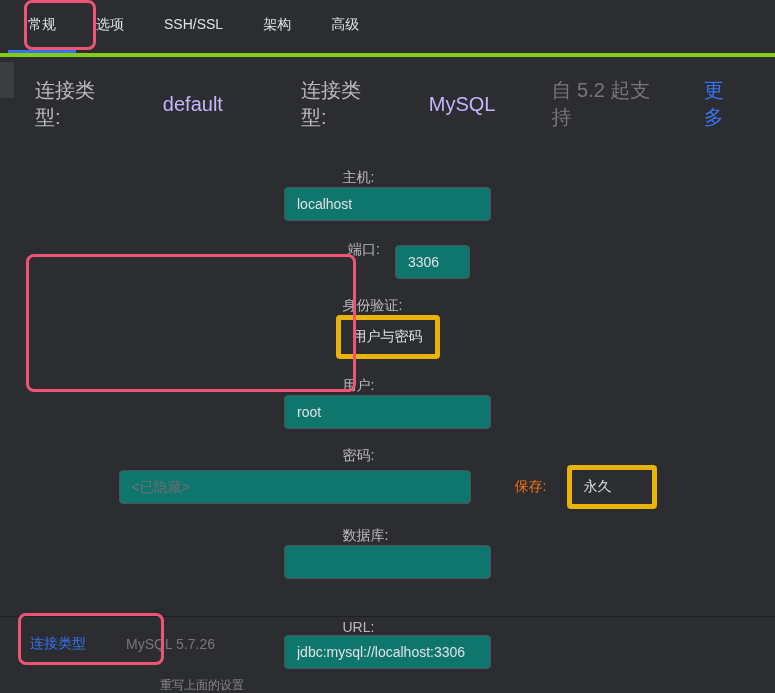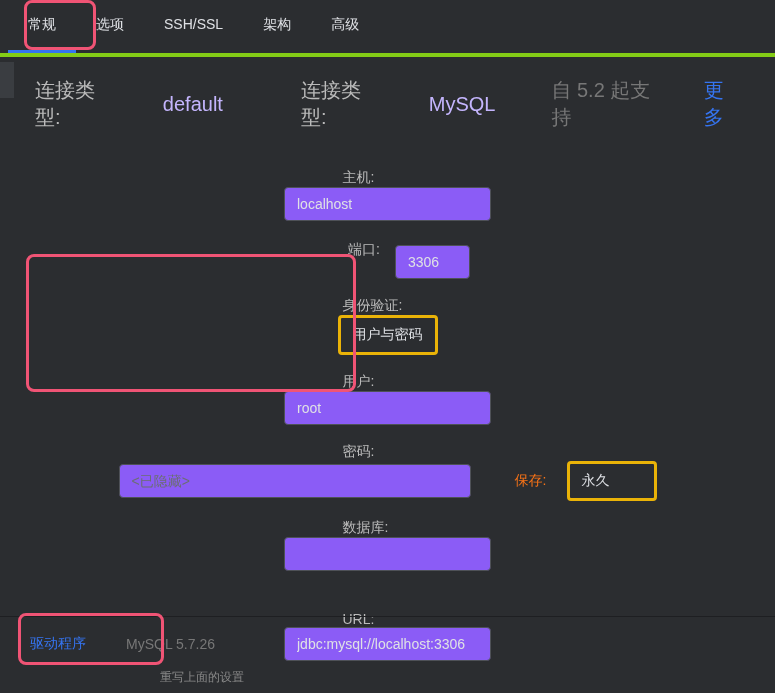--- a/index.html
+++ b/index.html
@@ -79,35 +79,35 @@
       flex-shrink: 0;
     }
     .label-save {
       width: 52px;
       text-align: left;
       padding-right: 10px;
       color: #f97316;
       flex-shrink: 0;
     }
     .input {
-      background: #8b5cf6;
+      background: #0f766e;
       border: 1px solid #4e5157;
       border-radius: 4px;
       padding: 8px 12px;
       color: #dfe1e5;
       font-size: 14px;
       outline: none;
       flex: 1;
     }
     .input::placeholder {
       color: #6b6e73;
     }
     .select {
       background: #2b2d30;
-      border: 3px solid #eab308;
+      border: 5px solid #eab308;
       border-radius: 4px;
       padding: 8px 12px;
       color: #dfe1e5;
       font-size: 14px;
       outline: none;
       flex: 1;
     }
     .host-input {
       flex: 1;
       max-width: 445px;
@@ -271,19 +271,19 @@
 
   <div class="form-row" style="margin-top:40px;">
     <span class="label">URL:</span>
     <input class="input url-input" value="jdbc:mysql://localhost:3306" style="">
   </div>
   <div class="url-hint">重写上面的设置</div>
 
 </div>
 
 <div class="footer">
-  <span class="test-link">驱动程序</span>
+  <span class="test-link">连接类型</span>
   <span class="version-text">MySQL 5.7.26</span>
 </div>
 
 <div class="highlight-box-1"></div>
 <div class="highlight-box-2"></div>
 <div class="highlight-box-3"></div>
 
 </body></html>

